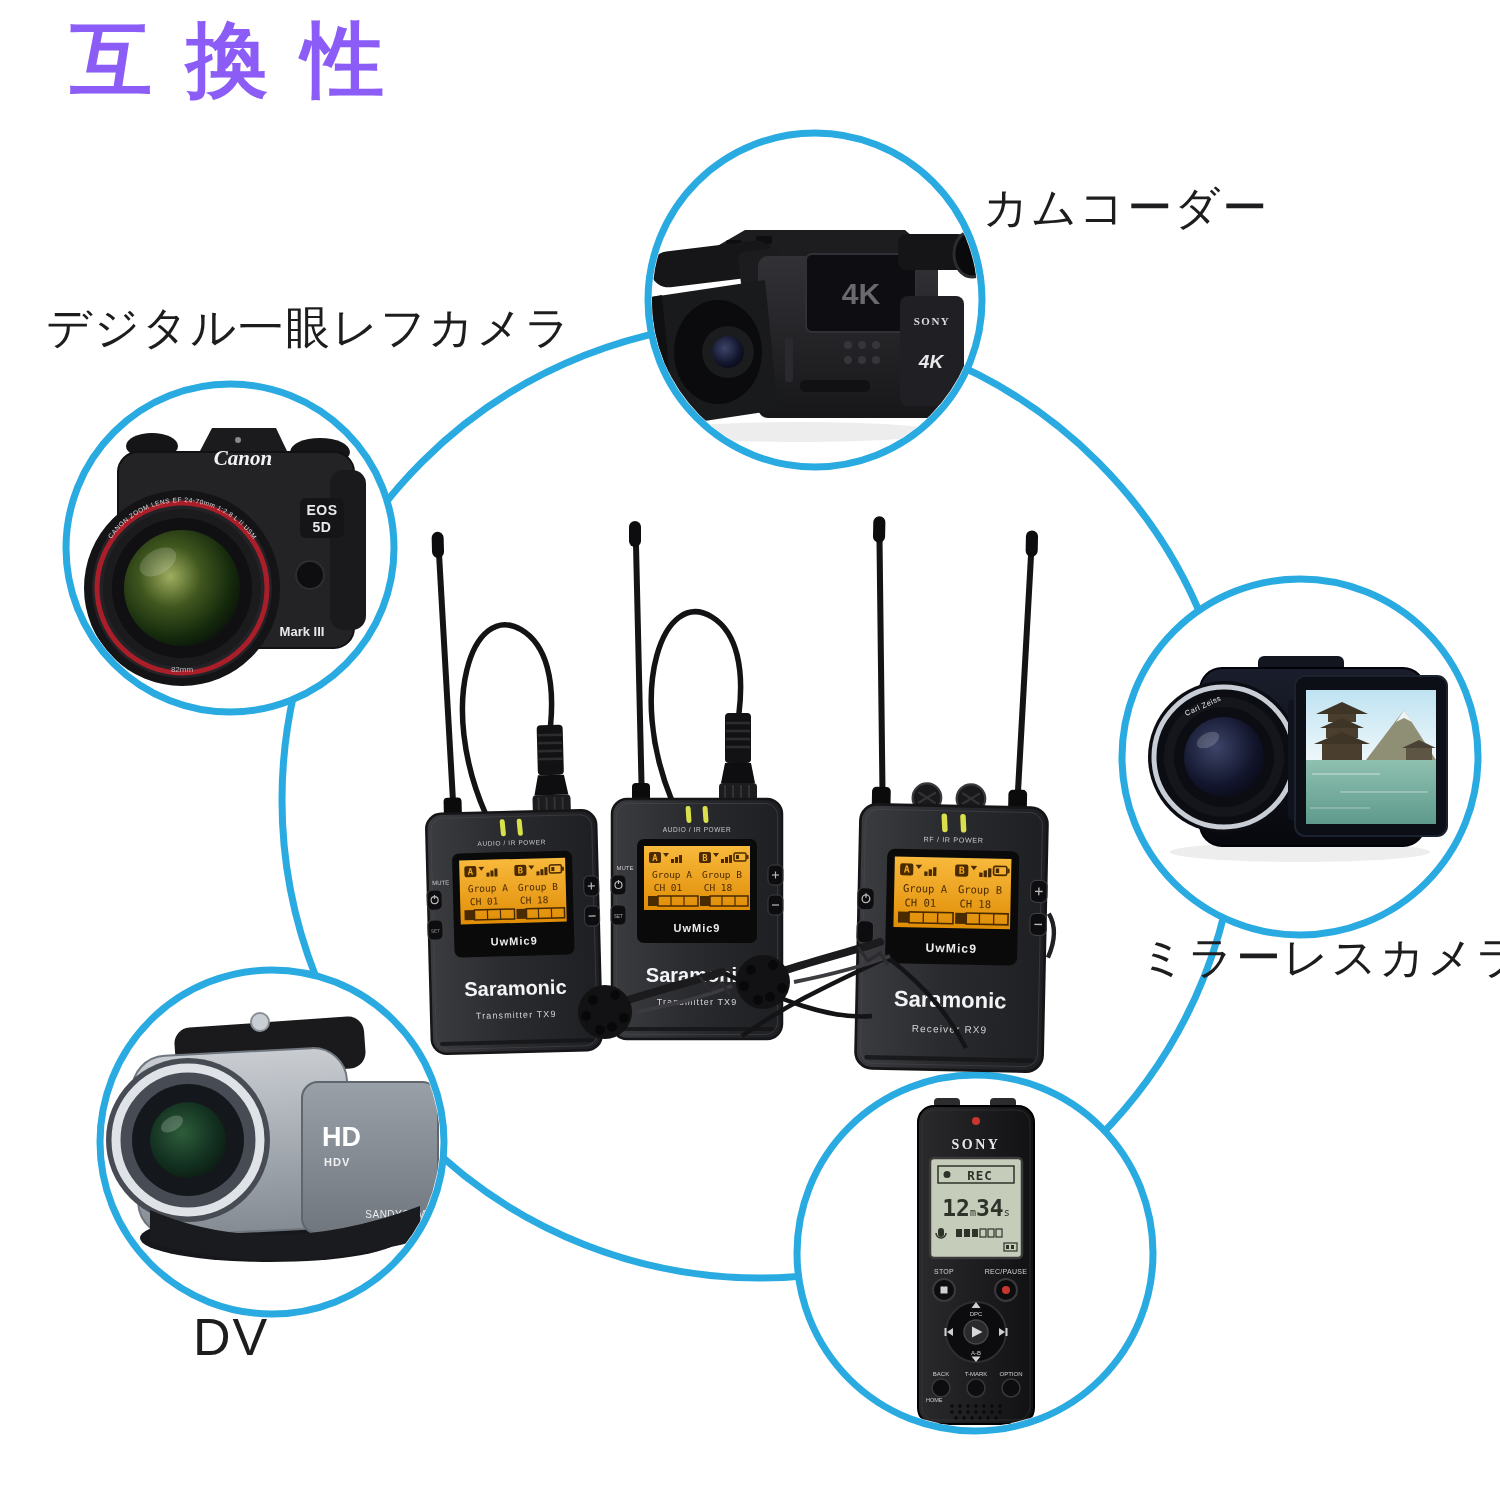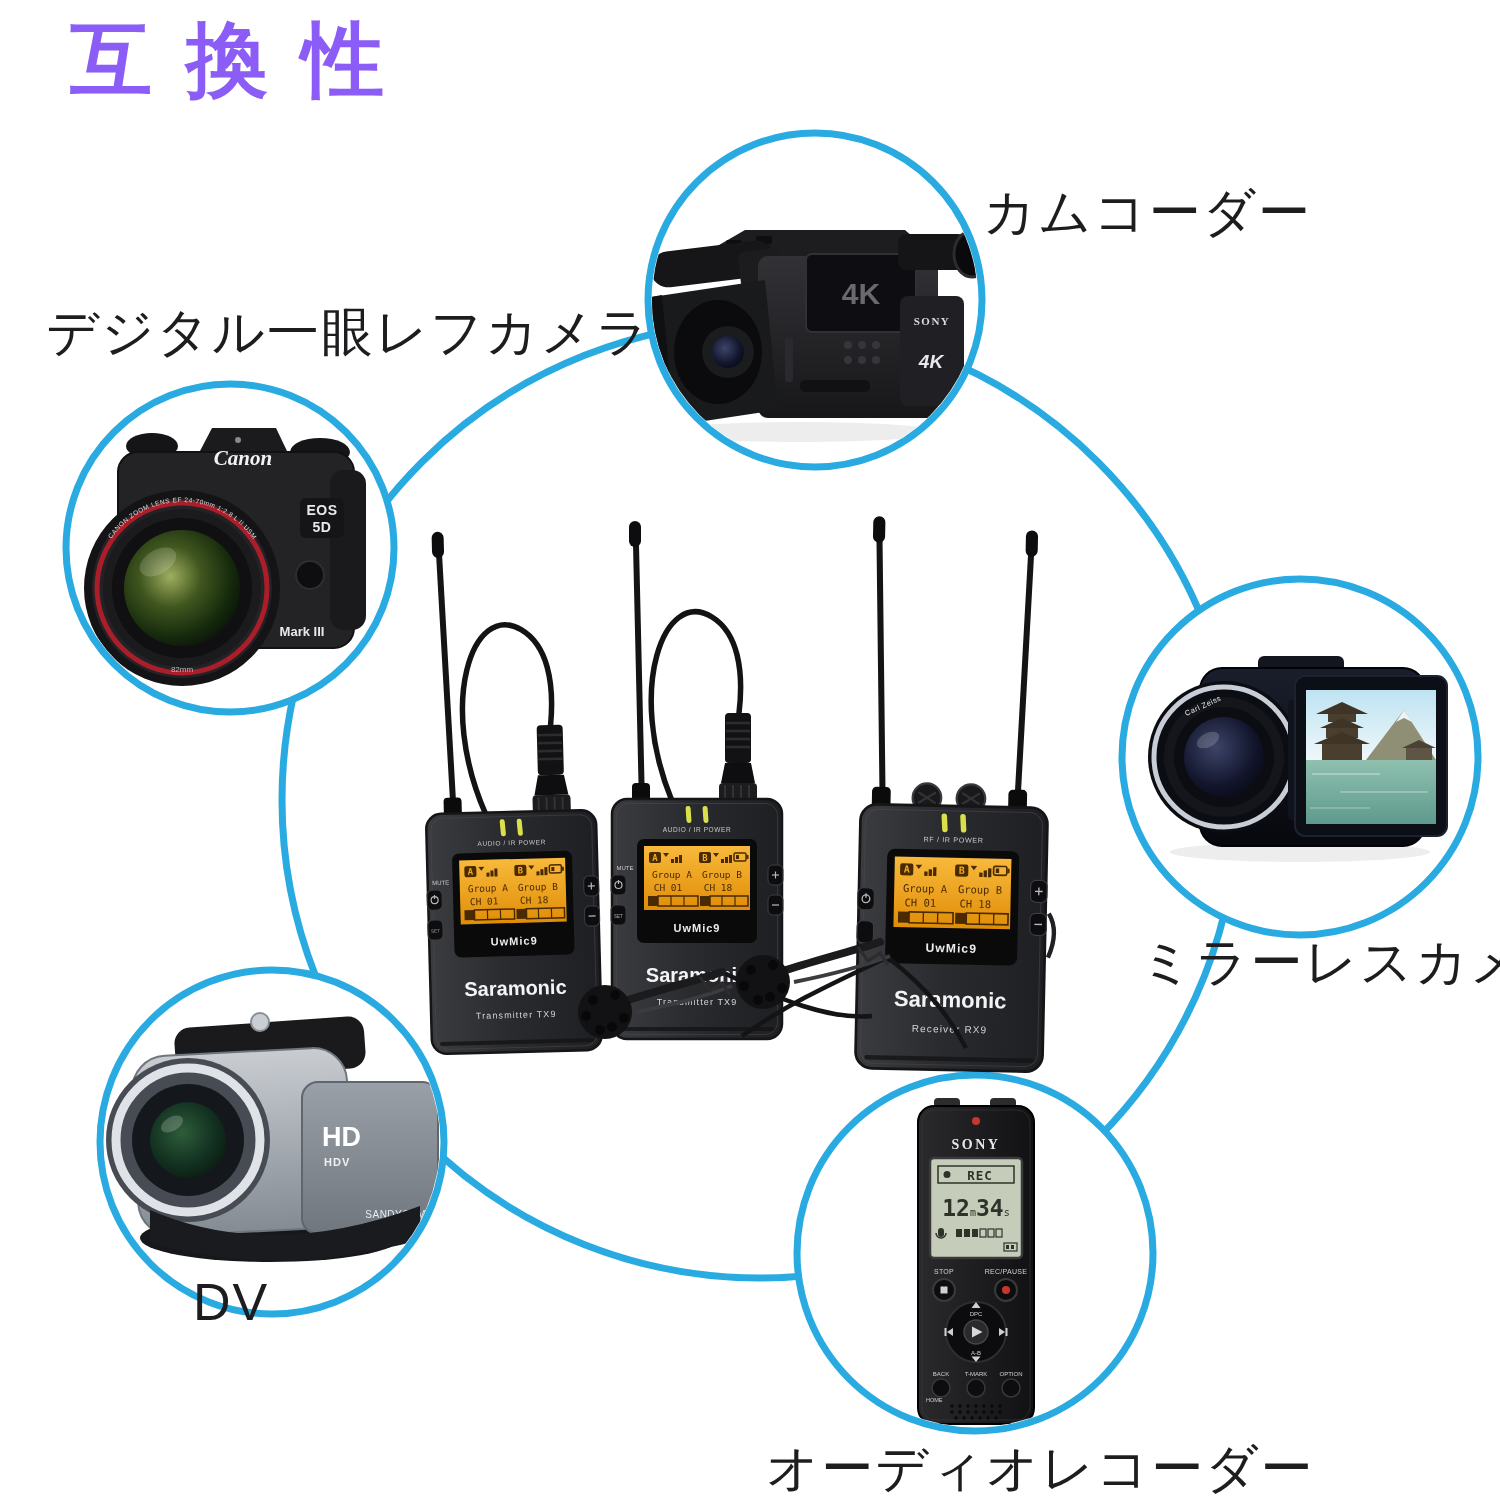--- a/index.html
+++ b/index.html
@@ -1,26 +1,26 @@
 <!DOCTYPE html>
 <html><head>
 <meta charset="utf-8">
 <style>
   html,body{margin:0;padding:0;background:#ffffff;}
   body{font-family:"Liberation Sans",sans-serif;}
   #canvas{position:relative;width:1500px;height:1500px;background:#ffffff;overflow:hidden;}
   #scene{position:absolute;left:0;top:0;z-index:1;}
   .title{position:absolute;top:6px;left:0;width:100%;text-align:left;font-size:82px;font-weight:700;
          color:#8b5cf6;letter-spacing:34px;text-indent:34px;z-index:3;padding-left:36px;}
-  .jp-label{position:absolute;color:#1d1d1f;font-size:52px;font-weight:500;letter-spacing:2px;
+  .jp-label{position:absolute;color:#1d1d1f;font-size:45px;font-weight:500;letter-spacing:2px;
             z-index:3;white-space:nowrap;}
   #label-camcorder{left:983px;top:178px;}
   #label-dslr{left:46px;top:298px;font-family:Liberation Mono, monospace;}
   #label-mirrorless{left:1140px;top:928px;}
-  #label-dv{left:193px;top:1272px;font-size:52px;text-align:center;}
+  #label-dv{left:193px;top:1307px;font-size:52px;text-align:center;}
   #label-recorder{left:766px;top:1434px;}
 
   
   svg text{font-family:"Liberation Sans",sans-serif;}
   .t-top{font-size:6.5px;fill:#c9c9cb;text-anchor:middle;letter-spacing:.6px;}
   .t-side{font-size:6px;fill:#c9c9cb;text-anchor:middle;}
   .t-set{font-size:4.5px;fill:#aeaeb0;text-anchor:middle;}
   .t-ab{font-size:9px;font-weight:bold;fill:#f5a91c;text-anchor:middle;font-family:"DejaVu Sans Mono",monospace;}
   .t-lcd{font-size:9.5px;fill:#4a2a00;text-anchor:middle;font-family:"DejaVu Sans Mono",monospace;}
   .t-name{font-size:11px;font-weight:bold;fill:#ececee;text-anchor:middle;letter-spacing:1px;}
@@ -492,15 +492,14 @@
         </g>
       </g>
     </g>
   </svg>
 
   <div class="title">互換性</div>
   <div class="jp-label" id="label-camcorder">カムコーダー</div>
   <div class="jp-label" id="label-dslr">デジタル一眼レフカメラ</div>
   <div class="jp-label" id="label-mirrorless">ミラーレスカメラ</div>
   <div class="jp-label" id="label-dv">DV</div>
-  <div class="jp-label" id="label-recorder">オーディオレコーダー</div>
 
 </div>
 
 </body></html>

